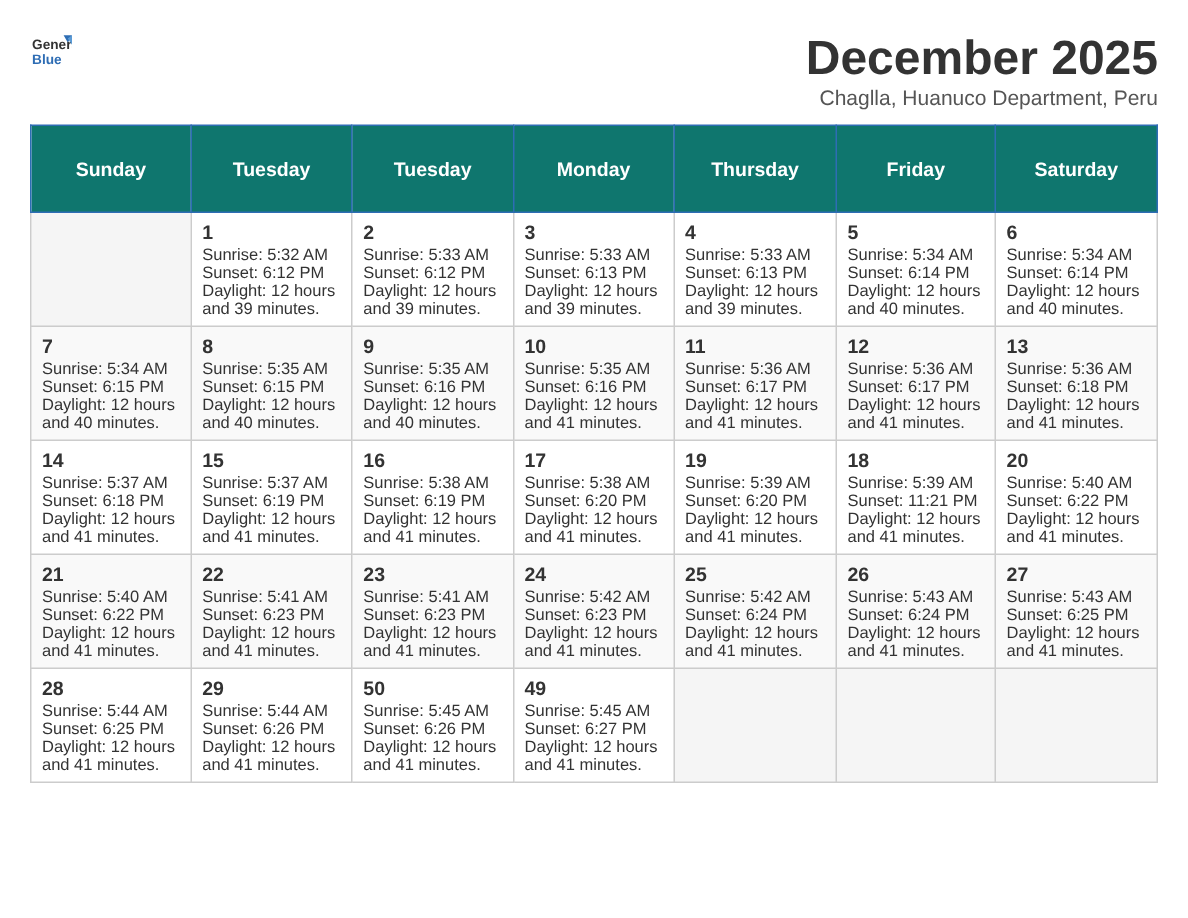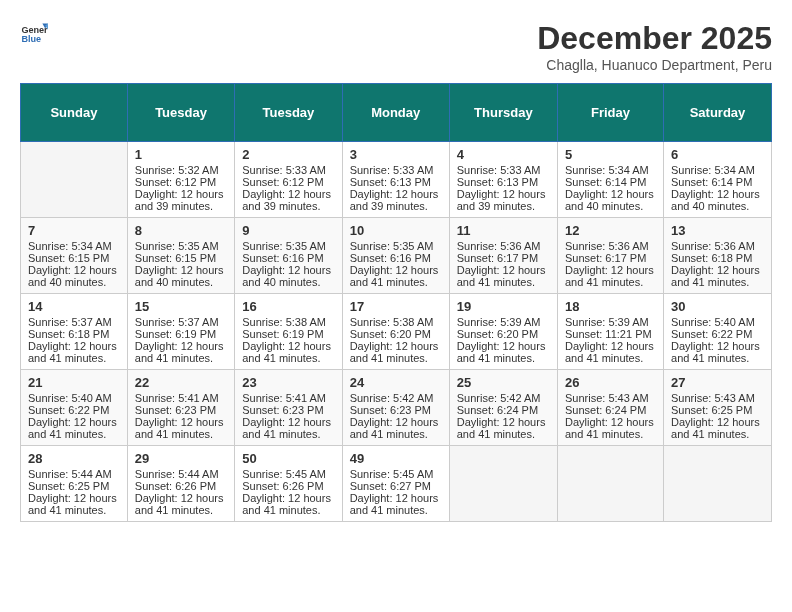--- a/index.html
+++ b/index.html
@@ -218,21 +218,21 @@
           <div>Sunset: 6:20 PM</div>
           <div>Daylight: 12 hours and 41 minutes.</div>
         </td>
         <td>
           <span class="day-number">18</span>
           <div>Sunrise: 5:39 AM</div>
           <div>Sunset: 11:21 PM</div>
           <div>Daylight: 12 hours and 41 minutes.</div>
         </td>
         <td>
-          <span class="day-number">30</span>
+          <span class="day-number">20</span>
           <div>Sunrise: 5:40 AM</div>
           <div>Sunset: 6:22 PM</div>
           <div>Daylight: 12 hours and 41 minutes.</div>
         </td>
       </tr>
       <tr>
         <td>
           <span class="day-number">21</span>
           <div>Sunrise: 5:40 AM</div>
           <div>Sunset: 6:22 PM</div>

